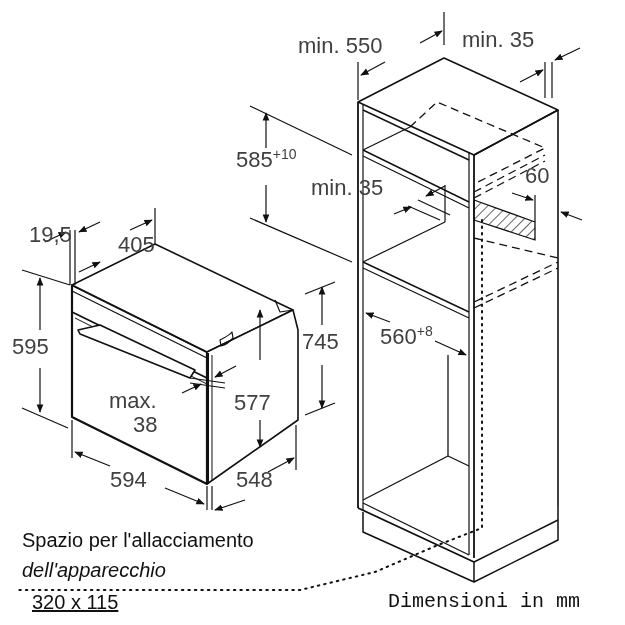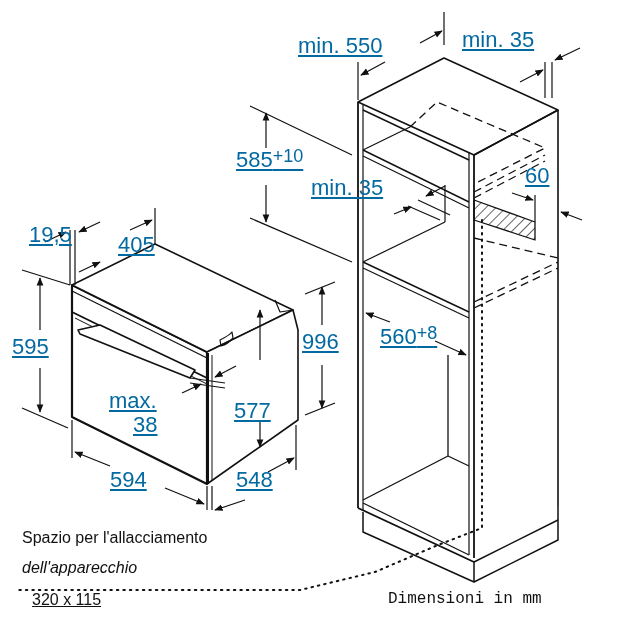--- a/index.html
+++ b/index.html
@@ -1,20 +1,20 @@
 <!DOCTYPE html>
 <html><head>
 <meta charset="utf-8">
 <style>
   html, body { margin: 0; padding: 0; background: #ffffff; }
   body { width: 625px; height: 625px; position: relative; overflow: hidden; font-family: "Liberation Sans", sans-serif; }
   svg.drawing { position: absolute; left: 0; top: 0; width: 625px; height: 625px; }
-  .dim { position: absolute; font-family: "Liberation Sans", sans-serif; font-size: 22px; color: #0369a1; line-height: 1; white-space: nowrap; text-decoration: underline; }
-  .dim sup { font-size: 18px; position: relative; top: -2px; vertical-align: top; }
-  .caption { position: absolute; font-family: "Liberation Sans", sans-serif; font-size: 16px; color: #111111; line-height: 1.1; white-space: nowrap; }
+  .dim { position: absolute; font-family: "Liberation Sans", sans-serif; font-size: 22px; color: #404040; line-height: 1; white-space: nowrap; }
+  .dim sup { font-size: 14px; position: relative; top: -2px; vertical-align: top; }
+  .caption { position: absolute; font-family: "Liberation Sans", sans-serif; font-size: 20px; color: #111111; line-height: 1.1; white-space: nowrap; }
 </style>
 </head>
 <body>
 
 <svg class="drawing" viewBox="0 0 625 625" xmlns="http://www.w3.org/2000/svg">
   <defs>
     <marker id="arr" viewBox="0 0 10 10" refX="9" refY="5" markerWidth="7" markerHeight="7" orient="auto-start-reverse">
       <path d="M0,1 L10,5 L0,9 z" fill="#111"></path>
     </marker>
     <pattern id="hatch" width="7" height="7" patternUnits="userSpaceOnUse" patternTransform="rotate(45)">
@@ -156,22 +156,22 @@
     <line x1="582" y1="220" x2="561" y2="212" marker-end="url(#arr)"></line>
 
     <line x1="390" y1="322" x2="366" y2="313" marker-end="url(#arr)"></line>
     <line x1="435" y1="341" x2="466" y2="355" marker-end="url(#arr)"></line>
   </g>
 </svg>
 
 <div class="dim" style="left:29px;top:200px;margin-top:24px;">19,5</div>
 <div class="dim" style="left:86px;top:234px;margin-left:32px;">405</div>
 <div class="dim" style="left:12px;top:336px;">595</div>
-<div class="dim" style="left:302px;top:331px;">996</div>
-<div class="dim" style="left:234px;top:400px;">577</div>
+<div class="dim" style="left:302px;top:331px;">745</div>
+<div class="dim" style="left:234px;top:392px;">577</div>
 <div class="dim" style="left:109px;top:390px;">max.</div>
 <div class="dim" style="left:133px;top:414px;">38</div>
 <div class="dim" style="left:110px;top:469px;">594</div>
 <div class="dim" style="left:236px;top:469px;">548</div>
 
 <div class="dim" style="left:298px;top:35px;">min. 550</div>
 <div class="dim" style="left:462px;top:29px;">min. 35</div>
 <div class="dim" style="left:236px;top:149px;"><span>585</span><sup>+10</sup></div>
 <div class="dim" style="left:311px;top:177px;">min. 35</div>
 <div class="dim" style="left:525px;top:165px;">60</div>

